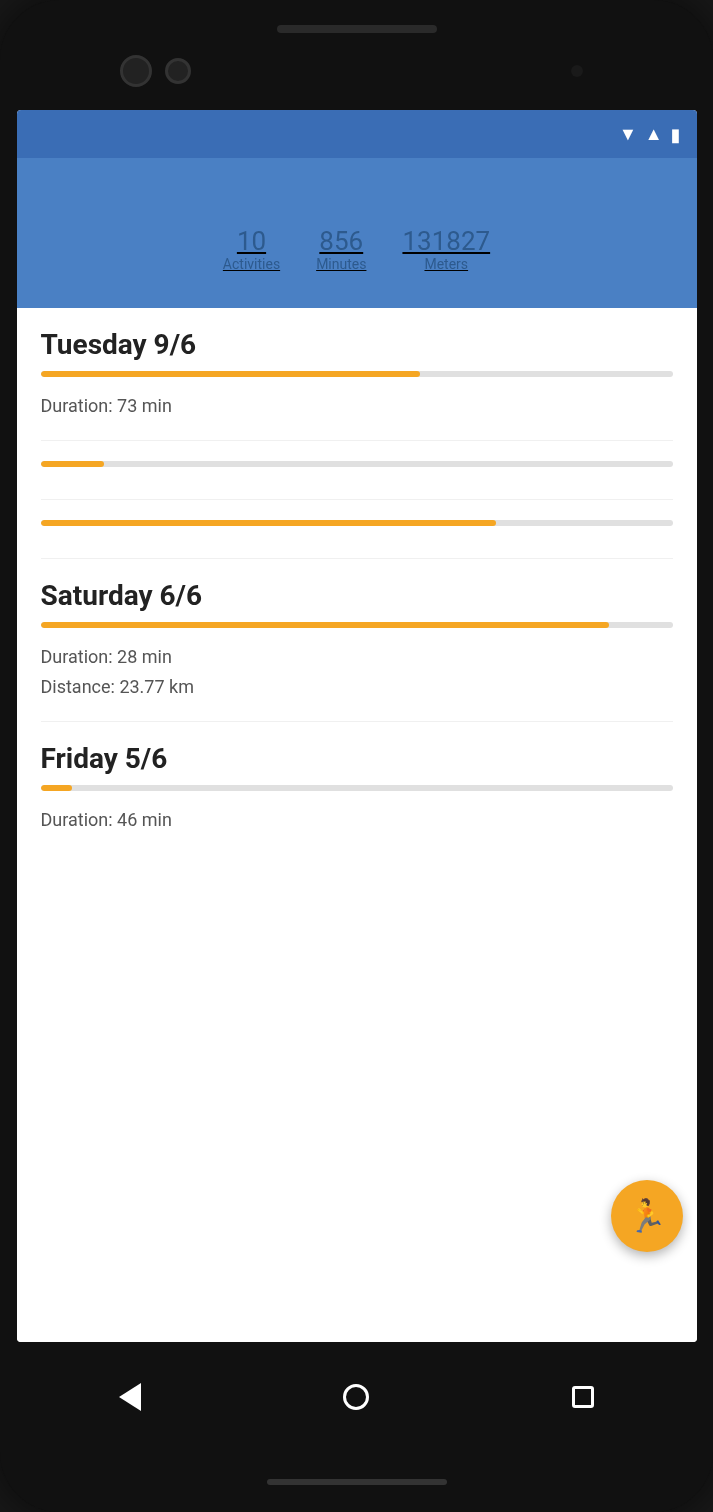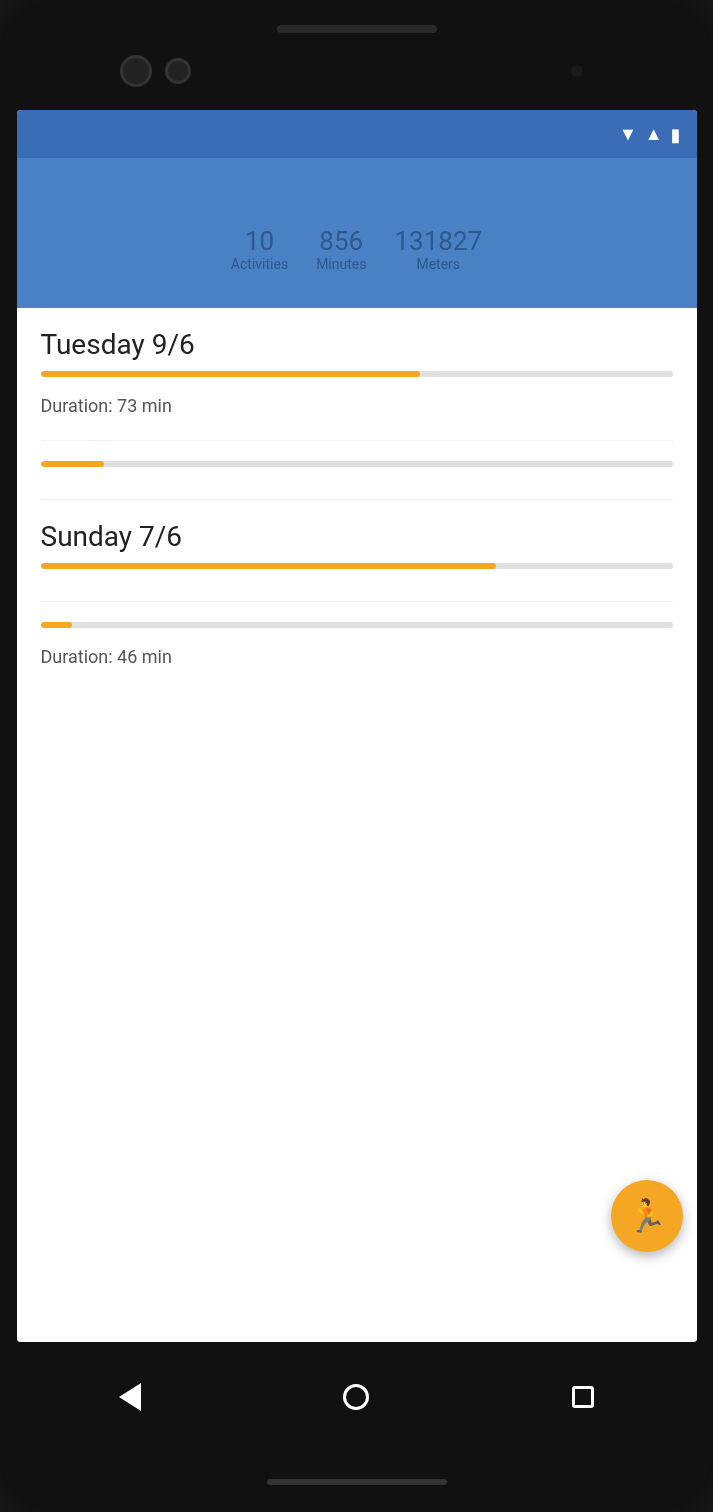--- a/index.html
+++ b/index.html
@@ -131,21 +131,22 @@
       font-size: 64px;
       font-weight: 400;
       color: #2d5a8e;
       letter-spacing: -1px;
       margin-bottom: 28px;
     }
 
     .hero-stats {
       display: flex;
       justify-content: center;
-      gap: 28px;
+      gap: 36px;
+      text-decoration: underline;
     }
 
     .stat-item {
       display: flex;
       flex-direction: column;
       align-items: center;
     }
 
     .stat-number {
       font-size: 26px;
@@ -171,21 +172,21 @@
       padding: 20px 0 18px;
       border-bottom: 1px solid #f0f0f0;
     }
 
     .activity-item:last-child {
       border-bottom: none;
     }
 
     .activity-date {
       font-size: 28px;
-      font-weight: 400;
+      font-weight: 700;
       color: #222;
       margin-bottom: 10px;
     }
 
     .progress-bar-container {
       width: 100%;
       height: 6px;
       background: #e0e0e0;
       border-radius: 3px;
       margin-bottom: 14px;
@@ -335,26 +336,36 @@
           <div class="activity-detail">
             <div>Duration: 73 min</div>
           </div>
         </div>
         <div class="activity-item">
           <div class="progress-bar-container">
             <div class="progress-bar-fill" style="width: 10%;"></div>
           </div>
         </div>
         <div class="activity-item">
-          <div class="activity-date">Sunday 7/6</div>
           <div class="progress-bar-container">
             <div class="progress-bar-fill" style="width: 72%;"></div>
           </div>
         </div>
         <div class="activity-item">
+          <div class="activity-date">Saturday 6/6</div>
+          <div class="progress-bar-container">
+            <div class="progress-bar-fill" style="width: 90%;"></div>
+          </div>
+          <div class="activity-detail">
+            <div>Duration: 28 min</div>
+            <div>Distance: 23.77 km</div>
+          </div>
+        </div>
+        <div class="activity-item">
+          <div class="activity-date">Friday 5/6</div>
           <div class="progress-bar-container">
             <div class="progress-bar-fill" style="width: 5%;"></div>
           </div>
           <div class="activity-detail">
             <div>Duration: 46 min</div>
           </div>
         </div>
       </div>
 
   </div>

